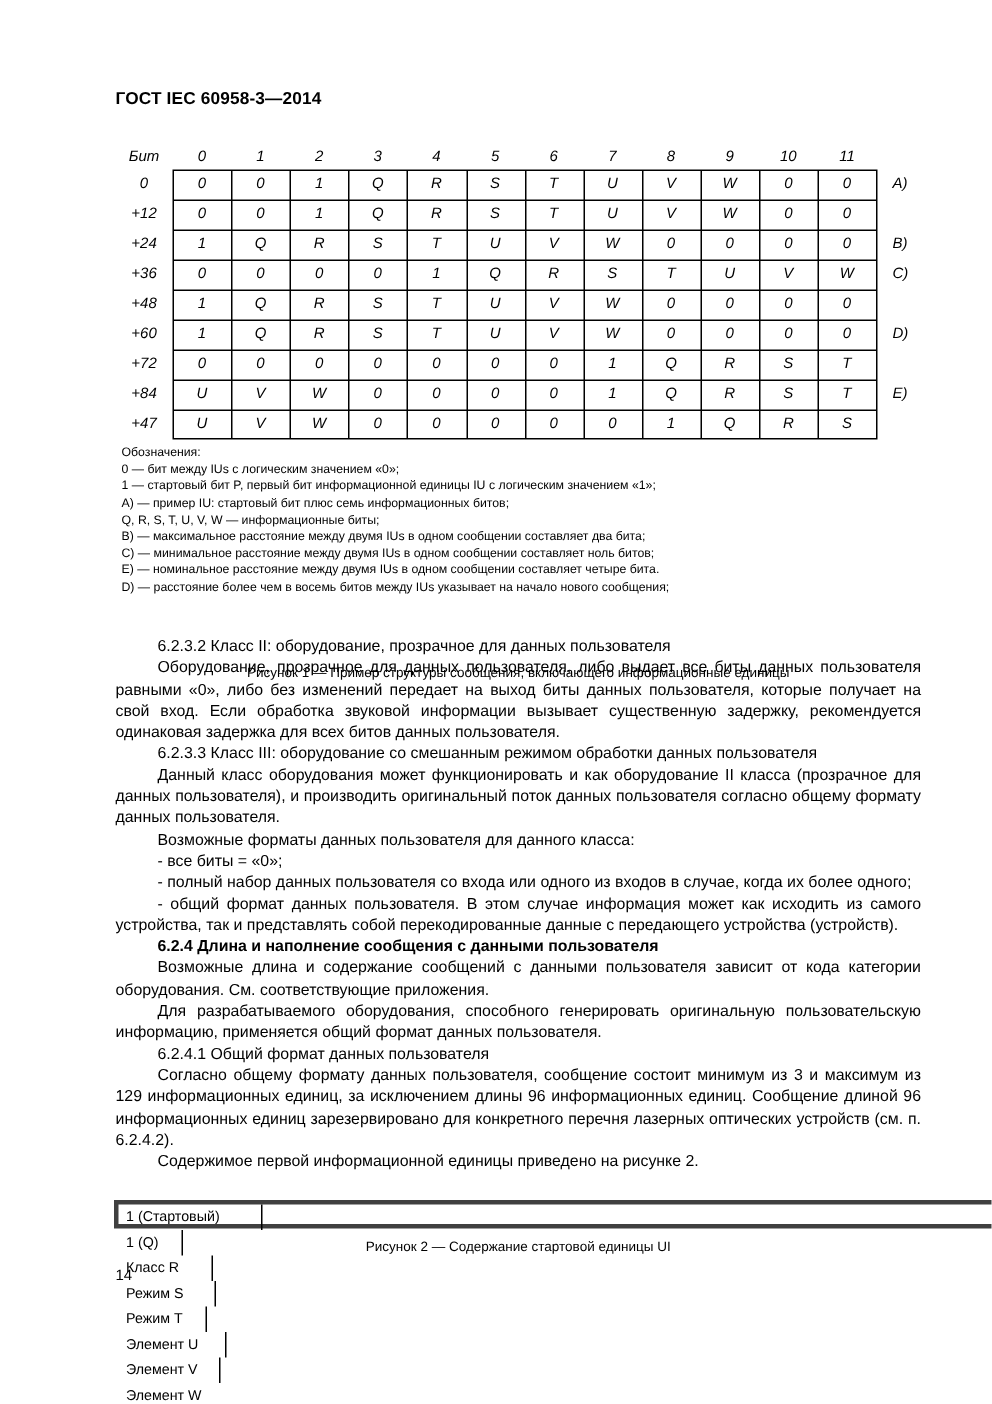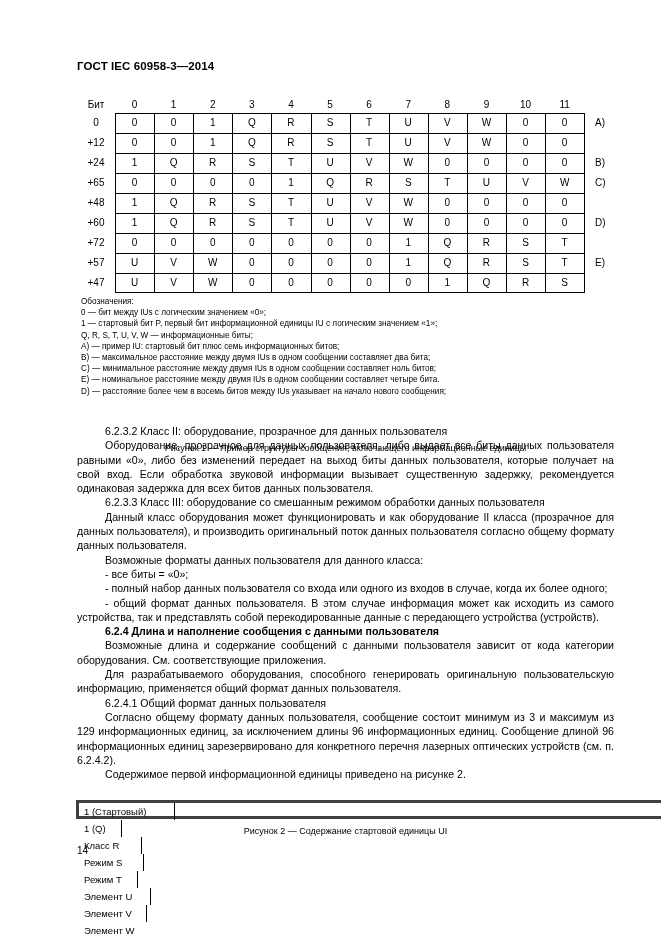--- a/index.html
+++ b/index.html
@@ -58,21 +58,21 @@
     white-space: nowrap; box-sizing: border-box;
   }
   .fig2 .c:last-child { border-right: none; }
   .page-num { left: 77px; top: 845px; font-size: 10px; }
 </style>
 </head>
 <body>
 
 <div class="abs header-title">ГОСТ IEC 60958-3—2014</div>
 
-<div class="abs bit-grid" style="height:200px;">
+<div class="abs bit-grid" style="height:200px;font-style:italic;">
   <div class="bit-head" style="top:0">
     <span class="rowlabel" style="line-height:18px">Бит</span>
     <span class="headcell" style="left:37px">0</span>
     <span class="headcell" style="left:76.1px">1</span>
     <span class="headcell" style="left:115.2px">2</span>
     <span class="headcell" style="left:154.3px">3</span>
     <span class="headcell" style="left:193.4px">4</span>
     <span class="headcell" style="left:232.5px">5</span>
     <span class="headcell" style="left:271.6px">6</span>
     <span class="headcell" style="left:310.7px">7</span>
@@ -146,21 +146,21 @@
     <span class="cell" style="left:232.5px">U</span>
     <span class="cell" style="left:271.6px">V</span>
     <span class="cell" style="left:310.7px">W</span>
     <span class="cell" style="left:349.8px">0</span>
     <span class="cell" style="left:388.9px">0</span>
     <span class="cell" style="left:428px">0</span>
     <span class="cell" style="left:467.1px">0</span>
     <span class="annot">B)</span>
   </div>
   <div class="bit-row" style="top:77px">
-    <span class="rowlabel">+65</span>
+    <span class="rowlabel">+36</span>
     <span class="cell" style="left:37px">0</span>
     <span class="cell" style="left:76.1px">0</span>
     <span class="cell" style="left:115.2px">0</span>
     <span class="cell" style="left:154.3px">0</span>
     <span class="cell" style="left:193.4px">1</span>
     <span class="cell" style="left:232.5px">Q</span>
     <span class="cell" style="left:271.6px">R</span>
     <span class="cell" style="left:310.7px">S</span>
     <span class="cell" style="left:349.8px">T</span>
     <span class="cell" style="left:388.9px">U</span>
@@ -210,21 +210,21 @@
     <span class="cell" style="left:232.5px">0</span>
     <span class="cell" style="left:271.6px">0</span>
     <span class="cell" style="left:310.7px">1</span>
     <span class="cell" style="left:349.8px">Q</span>
     <span class="cell" style="left:388.9px">R</span>
     <span class="cell" style="left:428px">S</span>
     <span class="cell" style="left:467.1px">T</span>
     <span class="annot"></span>
   </div>
   <div class="bit-row" style="top:157px">
-    <span class="rowlabel">+57</span>
+    <span class="rowlabel">+84</span>
     <span class="cell" style="left:37px">U</span>
     <span class="cell" style="left:76.1px">V</span>
     <span class="cell" style="left:115.2px">W</span>
     <span class="cell" style="left:154.3px">0</span>
     <span class="cell" style="left:193.4px">0</span>
     <span class="cell" style="left:232.5px">0</span>
     <span class="cell" style="left:271.6px">0</span>
     <span class="cell" style="left:310.7px">1</span>
     <span class="cell" style="left:349.8px">Q</span>
     <span class="cell" style="left:388.9px">R</span>
@@ -247,22 +247,22 @@
     <span class="cell" style="left:428px">R</span>
     <span class="cell" style="left:467.1px">S</span>
     <span class="annot"></span>
   </div>
 </div>
 
 <div class="abs legend">
   <div>Обозначения:</div>
   <div>0 — бит между IUs с логическим значением «0»;</div>
   <div>1 — стартовый бит P, первый бит информационной единицы IU с логическим значением «1»;</div>
+  <div>A) — пример IU: стартовый бит плюс семь информационных битов;</div>
   <div>Q, R, S, T, U, V, W — информационные биты;</div>
-  <div>A) — пример IU: стартовый бит плюс семь информационных битов;</div>
   <div>B) — максимальное расстояние между двумя IUs в одном сообщении составляет два бита;</div>
   <div>C) — минимальное расстояние между двумя IUs в одном сообщении составляет ноль битов;</div>
   <div>E) — номинальное расстояние между двумя IUs в одном сообщении составляет четыре бита.</div>
   <div>D) — расстояние более чем в восемь битов между IUs указывает на начало нового сообщения;</div>
 </div>
 
 <div class="abs caption" style="left:77px; width:537px; top:403px;margin-top:40px;">Рисунок 1 — Пример структуры сообщения, включающего информационные единицы</div>
 
 <div class="abs body-text" style="top:424px;">
   <p class="p ind">6.2.3.2 Класс II: оборудование, прозрачное для данных пользователя</p>

